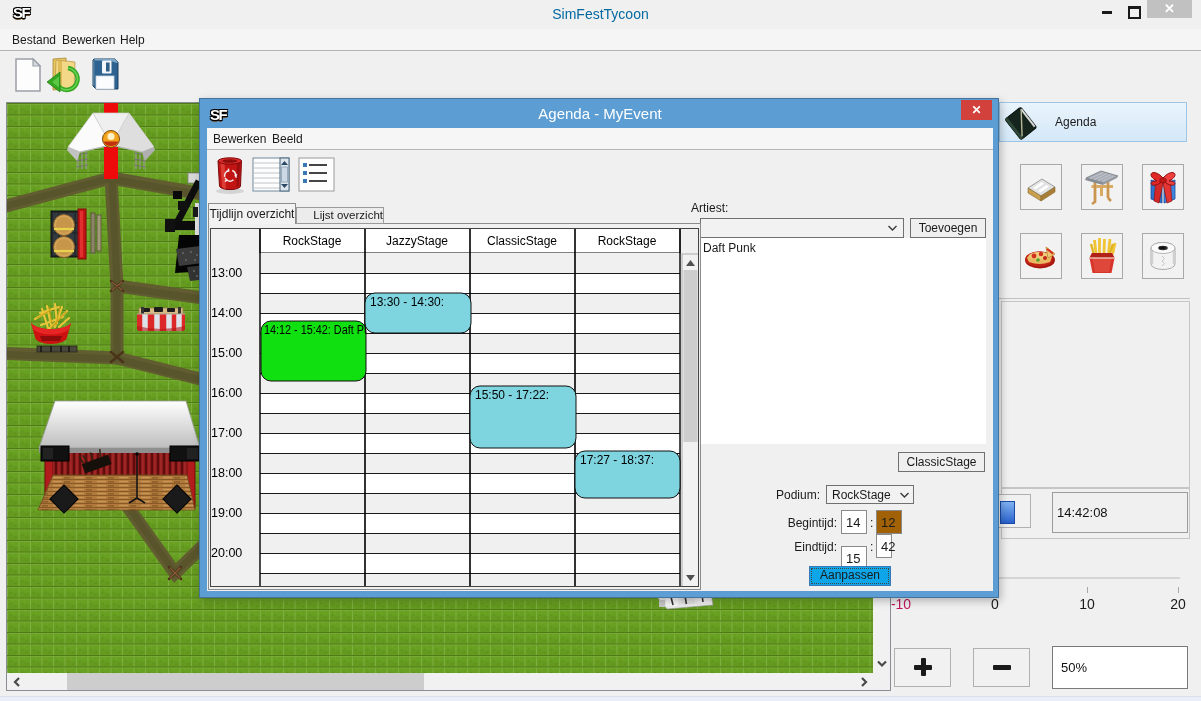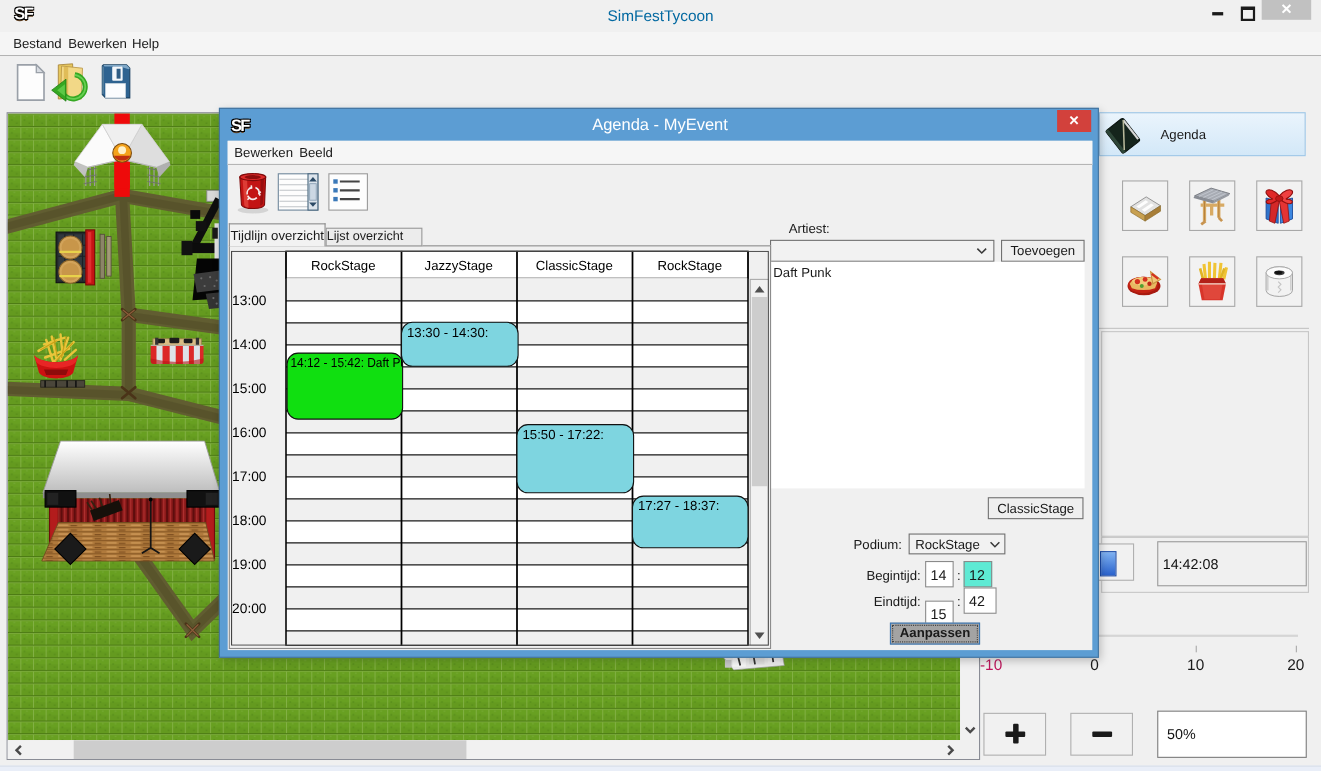--- a/index.html
+++ b/index.html
@@ -440,21 +440,21 @@
           <path d="M102 15 h18 M102 23 h18 M102 31 h18"></path>
         </g>
    <g fill="#3a78b8">
           <rect x="96" y="13" width="4" height="4"></rect>
           <rect x="96" y="21" width="4" height="4"></rect>
           <rect x="96" y="29" width="4" height="4"></rect>
         </g>
   </svg>
 
   <div class="a" style="left:1px;top:75px;width:88px;height:21px;background:#f2f2f2;border:1px solid #8c8c8c;border-bottom:none;box-sizing:border-box;z-index:3;text-align:center;line-height:21px;">Tijdlijn overzicht</div>
-  <div class="a" style="left:89px;top:79px;width:88px;height:17px;background:#ececec;border:1px solid #9a9a9a;box-sizing:border-box;z-index:2;text-align:left;line-height:15px;white-space:nowrap;font-size:11.5px;">Lijst overzicht</div>
+  <div class="a" style="left:89px;top:79px;width:88px;height:17px;background:#ececec;border:1px solid #9a9a9a;box-sizing:border-box;z-index:2;text-align:right;line-height:15px;white-space:nowrap;font-size:11.5px;">Lijst overzicht</div>
 
   <div class="a" style="left:1px;top:95px;width:493px;height:367px;border:1px solid #8c8c8c;box-sizing:border-box;background:#f0f0f0;z-index:1;"></div>
 
   <svg class="a" style="left:3px;top:100px;z-index:2;" width="489" height="359">
 
    <rect x="50" y="0" width="420" height="25" fill="#fff" stroke="#000" stroke-width="1"></rect>
 
    <g>
     <rect x="50" y="25" width="420" height="334" fill="#fff"></rect>
     <rect x="50" y="25" width="420" height="20" fill="#f0f0f0"></rect>
@@ -511,21 +511,21 @@
     <text x="370" y="236">17:27 - 18:37:</text>
    </g>
 
    <rect x="472" y="26" width="17" height="333" fill="#f1f1f1" stroke="#a9a9a9" stroke-width="1"></rect>
    <polygon points="480.5,32 485,38 476,38" fill="#505050"></polygon>
    <polygon points="480.5,353 485,347 476,347" fill="#505050"></polygon>
    <rect x="473.5" y="42" width="14" height="172" fill="#cdcdcd"></rect>
    <rect x="0.5" y="0.5" width="488" height="358" fill="none" stroke="#444" stroke-width="1"></rect>
   </svg>
 
-  <div class="a" style="left:510px;top:73px;">Artiest:</div>
+  <div class="a" style="left:484px;top:73px;">Artiest:</div>
   <div class="a" style="left:493px;top:90px;width:204px;height:20px;border:1px solid #707070;background:#f2f2f2;box-sizing:border-box;">
    <svg width="11" height="7" style="position:absolute;right:5px;top:6px;">
           <path d="M1.5 1 L5.5 5 L9.5 1" stroke="#3a3a3a" fill="none" stroke-width="1.4"></path>
         </svg>
   </div>
   <div class="a" style="left:703px;top:90px;width:76px;height:20px;border:1px solid #707070;background:#efefef;box-sizing:border-box;text-align:center;line-height:18px;">Toevoegen</div>
   <div class="a" style="left:493px;top:110px;width:286px;height:206px;background:#fff;">
    <span style="position:absolute;left:3px;top:3px;">Daft Punk</span>
   </div>
   <div class="a" style="left:691px;top:324px;width:87px;height:20px;border:1px solid #707070;background:#efefef;box-sizing:border-box;text-align:center;line-height:18px;">ClassicStage</div>
@@ -534,27 +534,27 @@
    <span style="position:absolute;left:5px;top:2px;">RockStage</span>
    <svg width="11" height="7" style="position:absolute;right:3px;top:6px;">
           <path d="M1.5 1 L5.5 5 L9.5 1" stroke="#3a3a3a" fill="none" stroke-width="1.4"></path>
         </svg>
   </div>
   <div class="a" style="left:550px;top:388px;width:80px;text-align:right;">Begintijd:</div>
   <div class="a" style="left:634px;top:382px;width:26px;height:24px;border:1px solid #8a8a8a;background:#fff;box-sizing:border-box;font-size:13px;">
         <span style="position:absolute;left:4px;top:4px;">14</span>
       </div>
   <div class="a" style="left:663px;top:388px;">:</div>
-  <div class="a" style="left:669px;top:382px;width:26px;height:24px;border:1px solid #8a8a8a;background:#5eead4;box-sizing:border-box;font-size:13px;">
+  <div class="a" style="left:669px;top:382px;width:26px;height:24px;border:1px solid #8a8a8a;background:#a16207;box-sizing:border-box;font-size:13px;">
         <span style="position:absolute;left:4px;top:4px;">12</span>
       </div>
   <div class="a" style="left:550px;top:412px;width:80px;text-align:right;">Eindtijd:</div>
   <div class="a" style="left:634px;top:406px;width:26px;height:24px;border:1px solid #8a8a8a;background:#fff;box-sizing:border-box;font-size:13px;margin-top:12px;">
         <span style="position:absolute;left:4px;top:4px;">15</span>
       </div>
   <div class="a" style="left:663px;top:412px;">:</div>
-  <div class="a" style="left:669px;top:406px;width:30px;height:24px;border:1px solid #8a8a8a;background:#fff;box-sizing:border-box;font-size:13px;">
+  <div class="a" style="left:669px;top:406px;width:16px;height:24px;border:1px solid #8a8a8a;background:#fff;box-sizing:border-box;font-size:13px;">
         <span style="position:absolute;left:4px;top:4px;">42</span>
       </div>
-  <div class="a" style="left:602px;top:438px;width:82px;height:20px;border:1px solid #3a78b8;background:#a3a3a3;box-sizing:border-box;text-align:center;line-height:17px;font-weight:bold;">
+  <div class="a" style="left:602px;top:438px;width:82px;height:20px;border:1px solid #3a78b8;background:#0ea5e9;box-sizing:border-box;text-align:center;line-height:17px;">
    <div style="position:absolute;left:1px;top:1px;right:1px;bottom:1px;border:1px dotted #444;"></div>Aanpassen</div>
  </div>
 </div>
 
 </body></html>

